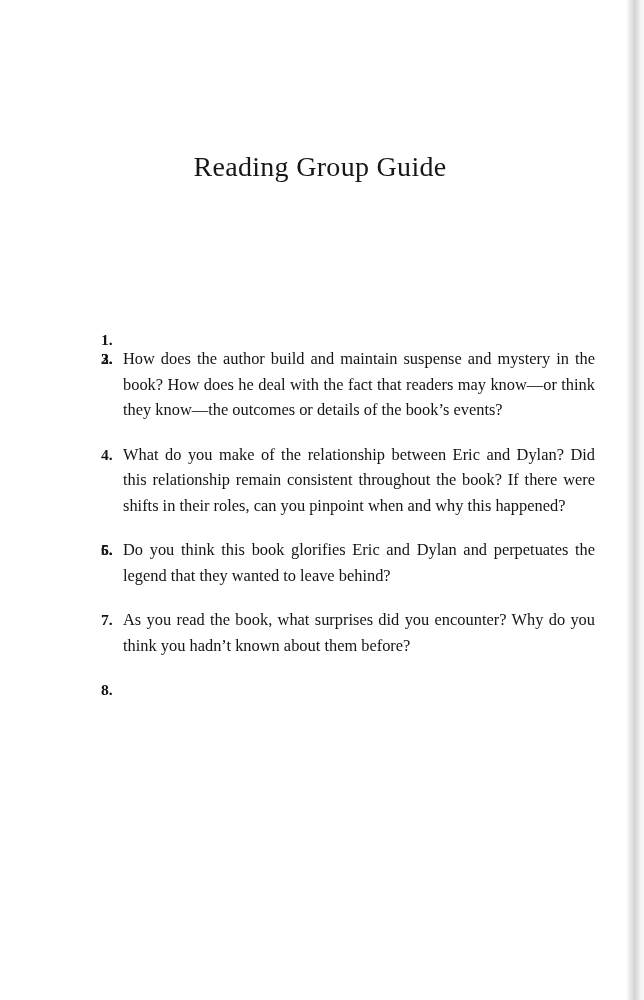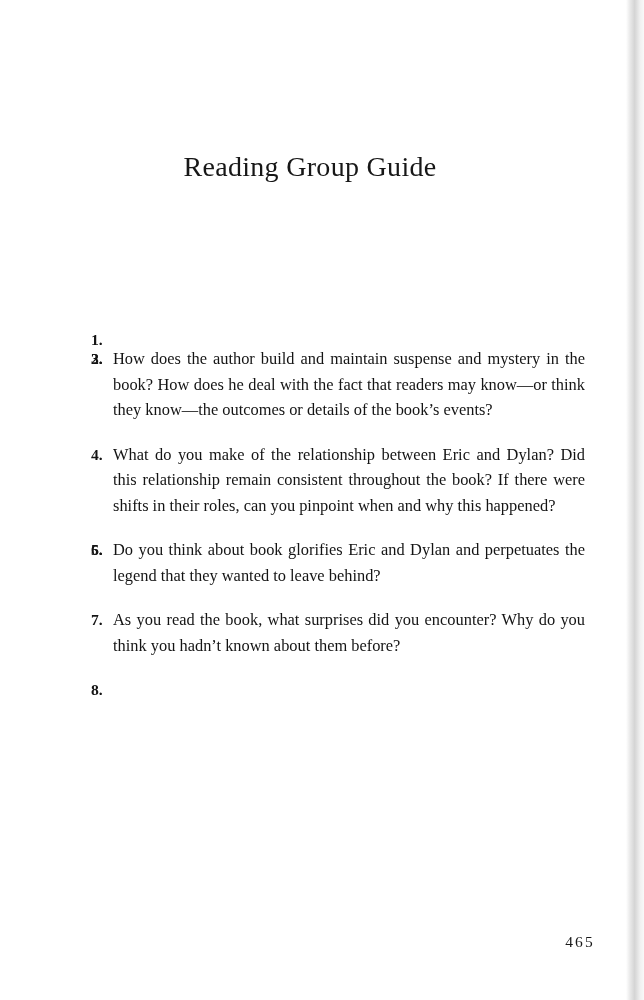--- a/index.html
+++ b/index.html
@@ -30,21 +30,21 @@
         rgba(255,255,255,1) 0%,
         rgba(216,216,216,0.55) 22%,
         rgba(198,198,198,0.75) 48%,
         rgba(225,225,225,0.5) 78%,
         rgba(248,248,248,0.95) 100%);
     pointer-events: none;
   }
 
   .content {
     position: absolute;
-    left: 0;
+    left: 10px;
     top: 0;
     width: 620px;
     height: 760px;
   }
 
   .headings {
     text-align: center;
     padding-top: 152px;
   }
   .page-title {
@@ -134,27 +134,26 @@
       </li>
       <li class="question">
         <span class="q-num">4.</span>
         <span class="q-text">What do you make of the relationship between Eric and Dylan? Did this relationship remain consistent throughout the book? If there were shifts in their roles, can you pinpoint when and why this happened?</span>
       </li>
       <li class="question">
         <span class="q-num">5.</span>
       </li>
       <li class="question">
         <span class="q-num">6.</span>
-        <span class="q-text">Do you think about book glorifies Eric and Dylan and perpetuates the legend that they wanted to leave behind?</span>
+        <span class="q-text">Do you think this book glorifies Eric and Dylan and perpetuates the legend that they wanted to leave behind?</span>
       </li>
       <li class="question">
         <span class="q-num">7.</span>
         <span class="q-text">As you read the book, what surprises did you encounter? Why do you think you hadn’t known about them before?</span>
       </li>
       <li class="question">
         <span class="q-num">8.</span>
       </li>
     </ol>
 
-    <div class="folio">465</div>
 
   </div>
 </div>
 
 </body></html>

